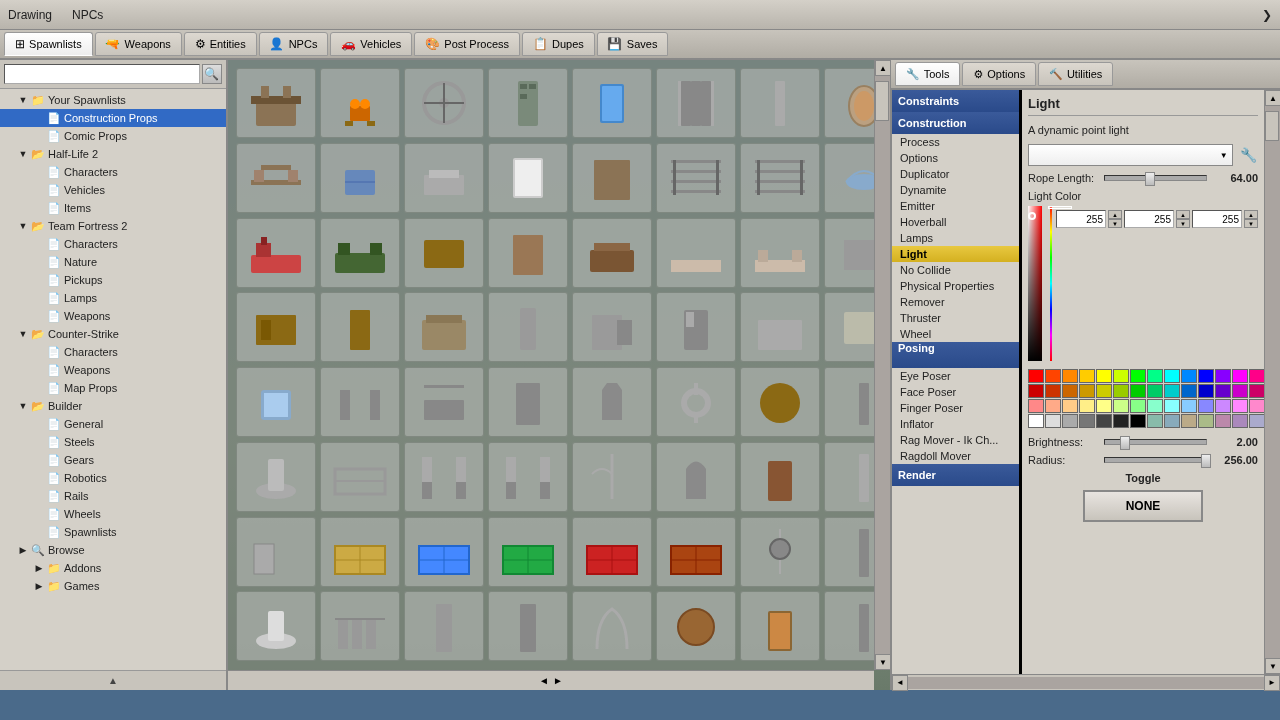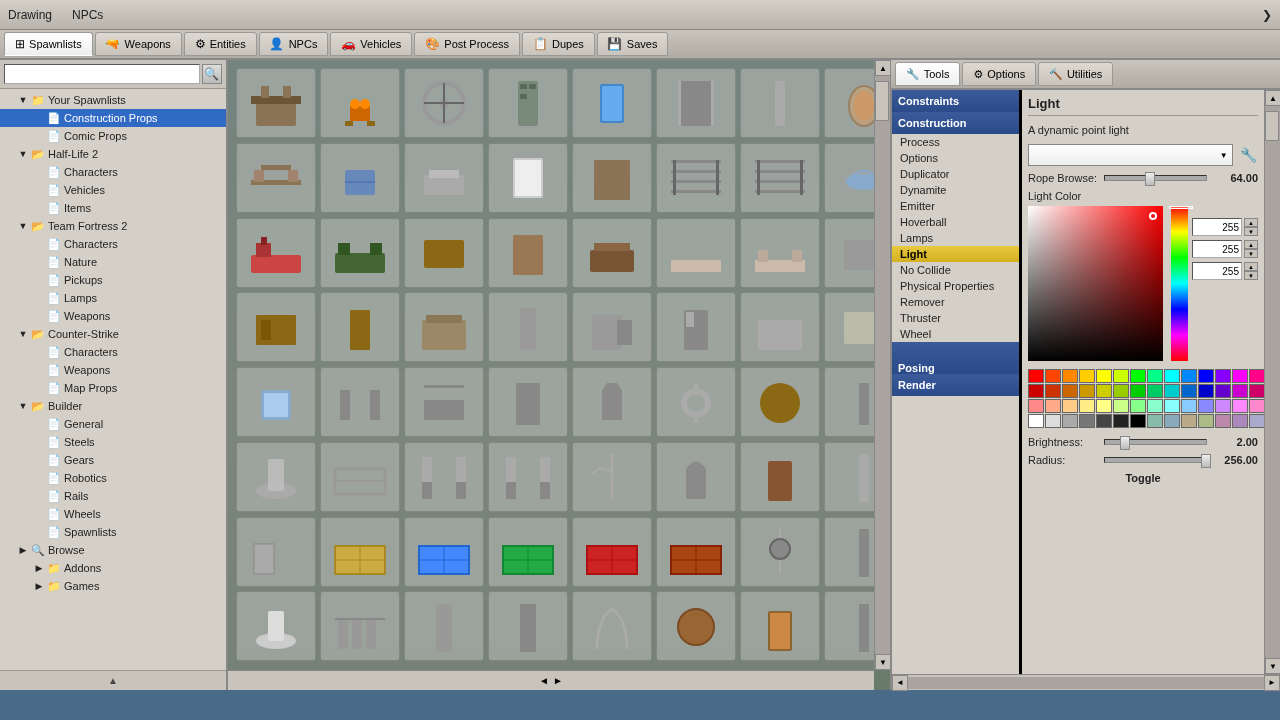--- a/index.html
+++ b/index.html
@@ -134,22 +134,22 @@
     }
     #constraints-header {
       height: 22px; background: linear-gradient(180deg, #3a5a9a 0%, #2a4a8a 100%);
       display: flex; align-items: center; padding: 0 6px; color: #fff; font-size: 11px; font-weight: bold;
     }
     #construction-header {
       height: 22px; background: linear-gradient(180deg, #3a5a9a 0%, #2a4a8a 100%);
       display: flex; align-items: center; padding: 0 6px; color: #fff; font-size: 11px; font-weight: bold;
     }
     #posing-header {
-      height: 32px; background: linear-gradient(180deg, #3a5a9a 0%, #2a4a8a 100%);
-      display: flex; align-items: flex-end; padding: 0 6px; color: #fff; font-size: 11px; font-weight: bold;
+      height: 26px; background: linear-gradient(180deg, #3a5a9a 0%, #2a4a8a 100%);
+      display: flex; align-items: flex-start; padding: 0 6px; color: #fff; font-size: 11px; font-weight: bold;
     }
     .constraint-item {
       padding: 2px 8px; font-size: 11px; cursor: pointer; color: #222;
     }
     .constraint-item.selected {
       background: linear-gradient(180deg, #e8c840 0%, #d4b020 100%);
       color: #000; font-weight: bold;
     }
     #light-title {
       font-size: 13px; font-weight: bold; color: #222; margin-bottom: 8px;
@@ -982,59 +982,67 @@
             <div class="constraint-item">No Collide</div>
             <div class="constraint-item">Physical Properties</div>
             <div class="constraint-item">Remover</div>
             <div class="constraint-item">Thruster</div>
             <div class="constraint-item">Wheel</div>
           </div>
 
         <div id="posing-header">
           <span>Posing</span>
         </div>
+        <div class="section-items" id="posing-items">
+            <div class="constraint-item">Eye Poser</div>
+            <div class="constraint-item">Face Poser</div>
+            <div class="constraint-item">Finger Poser</div>
+            <div class="constraint-item">Inflator</div>
+            <div class="constraint-item">Rag Mover - Ik Ch...</div>
+            <div class="constraint-item">Ragdoll Mover</div>
+          </div>
 
         <div id="construction-header" style="background:linear-gradient(180deg,#3a5a9a,#2a4a8a);height:22px;display:flex;align-items:center;padding:0 6px;color:#fff;font-size:11px;font-weight:bold;">
           <span>Render</span>
         </div>
       </div>
 
       <div id="light-outer">
         <div id="light-scroll-area">
           <div id="light-title">Light</div>
           <div class="light-desc">A dynamic point light</div>
 
           <div class="light-row">
             <div class="light-dropdown">
               <span></span>
               <span class="dropdown-arrow">▼</span>
             </div>
             <span class="wrench-icon">🔧</span>
           </div>
 
           <div class="slider-row">
-            <span class="slider-label">Rope Browse:</span>
+            <span class="slider-label">Rope Length:</span>
             <div class="slider-track">
               <div class="slider-thumb" style="left:40%;"></div>
             </div>
             <span class="slider-value">64.00</span>
           </div>
 
           <div id="color-picker-label">Light Color</div>
 
           <div id="color-picker-area" style="display:flex;gap:4px;align-items:flex-start;">
             <div id="color-gradient">
               <div id="color-gradient-overlay"></div>
               <div id="color-cursor"></div>
             </div>
             <div id="hue-bar">
               <div id="hue-cursor"></div>
             </div>
 
-            <div style="display:flex;flex-direction:column;gap:2px;margin-top:12px;">
+            <div style="display:flex;flex-direction:row;gap:2px;margin-top:4px;">
               <div class="rgb-row">
                 <input class="rgb-input" type="text" value="255" style="">
                 <div class="rgb-arrows">
                   <button class="rgb-arrow-btn">▲</button>
                   <button class="rgb-arrow-btn">▼</button>
                 </div>
               </div>
               <div class="rgb-row">
                 <input class="rgb-input" type="text" value="255" style="">
                 <div class="rgb-arrows">
@@ -1124,20 +1132,21 @@
             <div class="slider-track">
               <div class="slider-thumb" style="left:95%;"></div>
             </div>
             <span class="slider-value">256.00</span>
           </div>
 
           <div id="toggle-row">
             <span id="toggle-label">Toggle</span>
           </div>
 
+          <div id="none-btn">NONE</div>
         </div>
       </div>
 
       <div id="right-scrollbar">
         <div class="scroll-btn">▲</div>
         <div class="scroll-track">
           <div class="scroll-thumb"></div>
         </div>
         <div class="scroll-btn">▼</div>
       </div>

